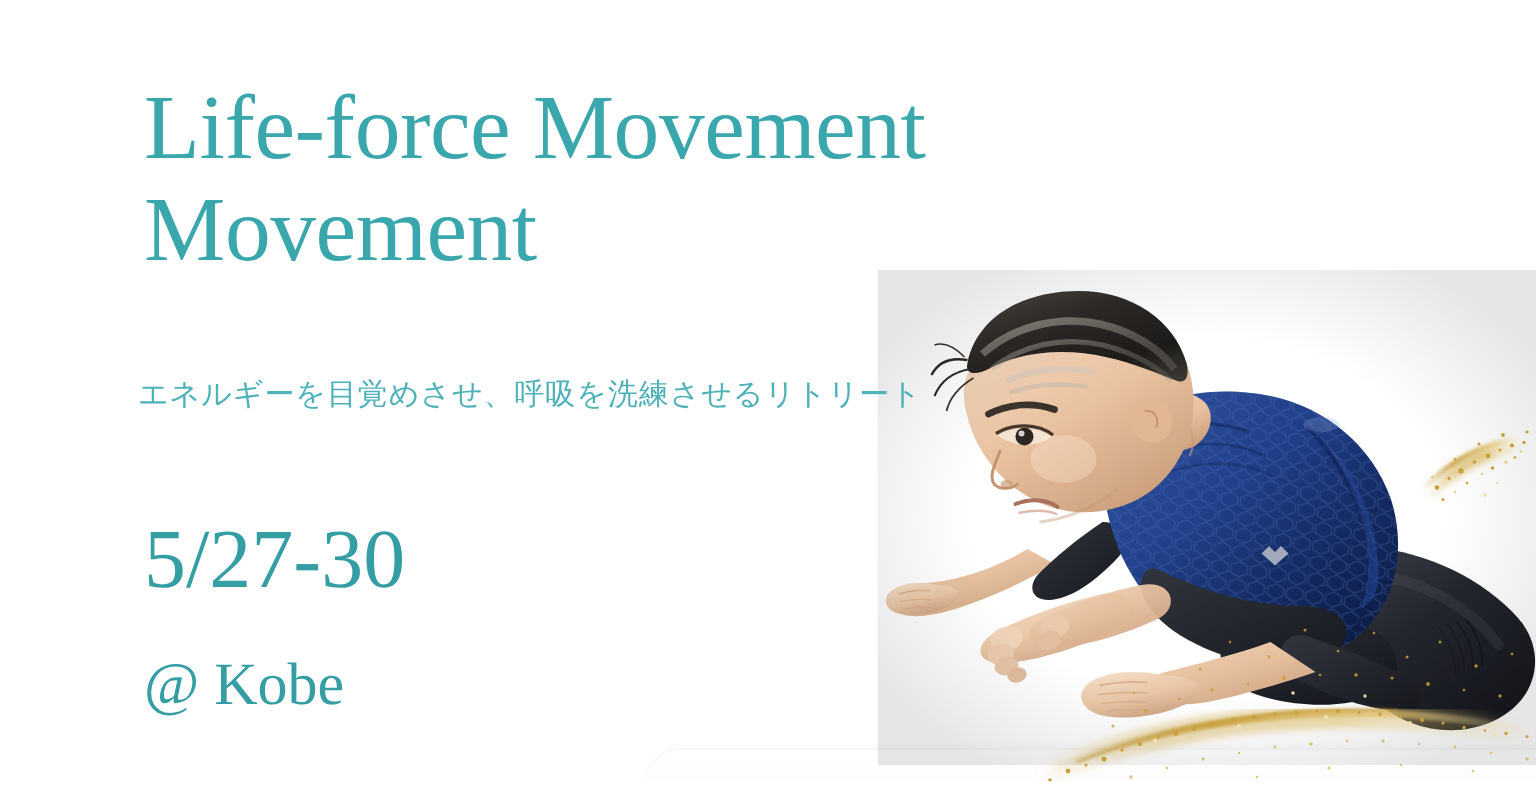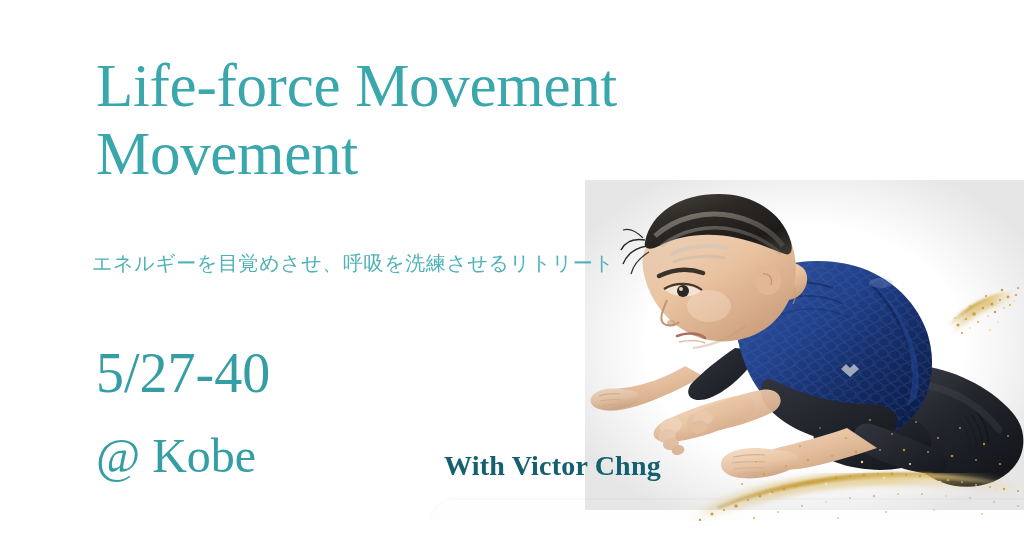--- a/index.html
+++ b/index.html
@@ -71,21 +71,21 @@
     font-size:56px;
     line-height:62px;
     color:#359ea4;
     letter-spacing:0px;
     z-index:6;
   }
 
   .place {
     position:absolute;
     left:96px; top:428px;
-    font-size:48px;
+    font-size:40px;
     line-height:56px;
     color:#359ea4;
     z-index:6;
   }
 
   .presenter {
     position:absolute;
     left:444px; top:449px;
     font-size:28px;
     line-height:34px;
@@ -433,19 +433,18 @@
     </svg>
   </div>
 
   <h1 class="headline">
     <span style="display: block;">Life-force Movement</span>
     <span style="display: block;">Movement</span>
   </h1>
 
   <div class="subtitle">エネルギーを目覚めさせ、呼吸を洗練させるリトリート</div>
 
-  <div class="date">5/27-40</div>
+  <div class="date">5/27-30</div>
 
   <div class="place">@ Kobe</div>
 
-  <div class="presenter">With Victor Chng</div>
 
 </div>
 
 </body></html>

